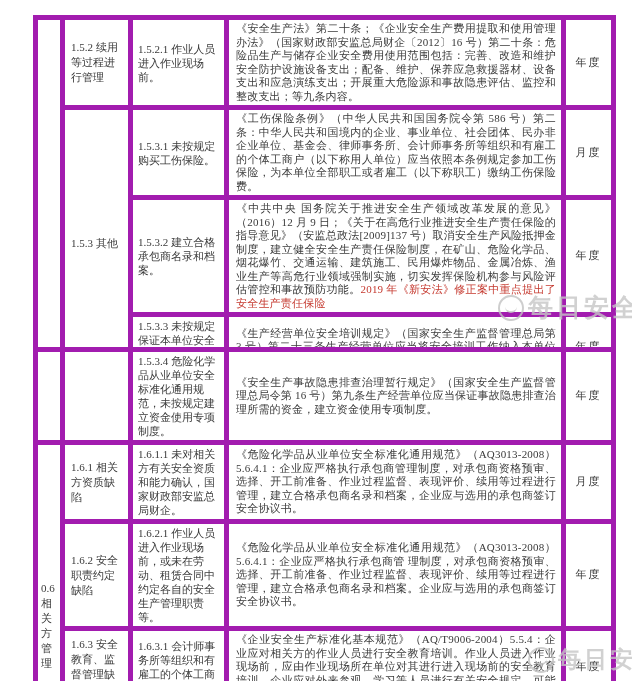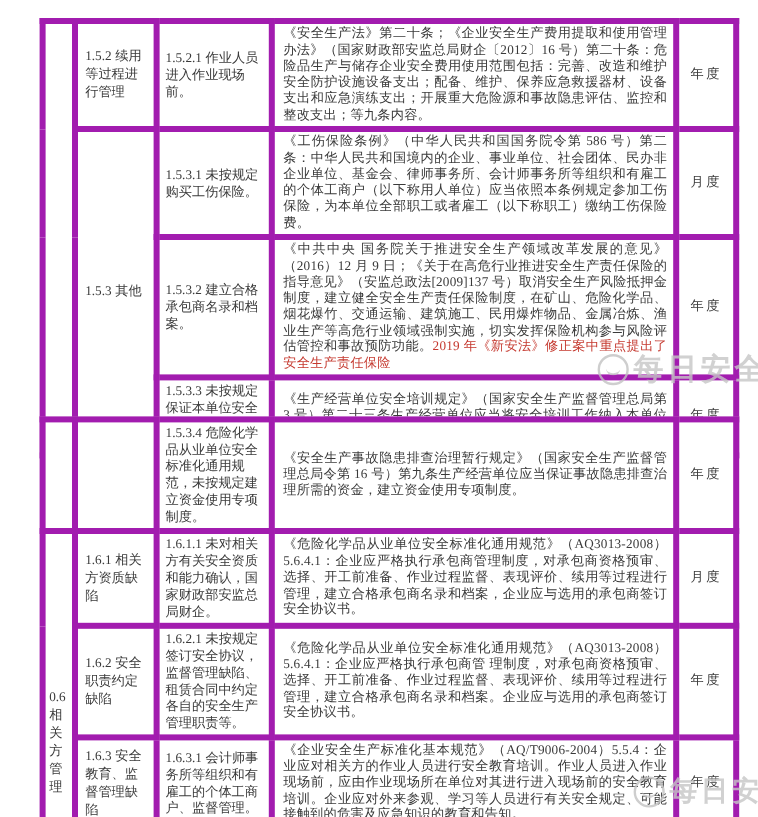--- a/index.html
+++ b/index.html
@@ -97,21 +97,21 @@
   </tr>
   <tr style="height:58px">
     <td class="group" rowspan="4"><b class="n">0.6</b><span>相关方管理</span></td>
     <td class="cat"><b class="n">1.6.1</b><span>相关方资质缺陷</span></td>
     <td class="item"><b class="n">1.6.1.1</b><span>未对相关方有关安全资质和能力确认，国家财政部安监总局财企。</span></td>
     <td class="basis"><span>《危险化学品从业单位安全标准化通用规范》（AQ3013-2008）5.6.4.1：企业应严格执行承包商管理制度，对承包商资格预审、选择、开工前准备、作业过程监督、表现评价、续用等过程进行管理，建立合格承包商名录和档案，企业应与选用的承包商签订安全协议书。</span></td>
     <td class="freq">月度</td>
   </tr>
   <tr style="height:63px">
     <td class="cat"><b class="n">1.6.2</b><span>安全职责约定缺陷</span></td>
-    <td class="item"><b class="n">1.6.2.1</b><span>未按规定签订安全协议，监督管理缺陷、租赁合同中约定各自的安全生产管理职责等。</span></td>
+    <td class="item"><b class="n">1.6.2.1</b><span>作业人员进入作业现场前，或未在劳动、租赁合同中约定各自的安全生产管理职责等。</span></td>
     <td class="basis"><span>《危险化学品从业单位安全标准化通用规范》（AQ3013-2008）5.6.4.1：企业应严格执行承包商管 理制度，对承包商资格预审、选择、开工前准备、作业过程监督、表现评价、续用等过程进行管理，建立合格承包商名录和档案。企业应与选用的承包商签订安全协议书。</span></td>
     <td class="freq">年度</td>
   </tr>
   <tr style="height:67px">
     <td class="cat"><b class="n">1.6.3</b><span>安全教育、监督管理缺陷</span></td>
     <td class="item"><b class="n">1.6.3.1</b><span>会计师事务所等组织和有雇工的个体工商户、监督管理。</span></td>
     <td class="basis"><span>《企业安全生产标准化基本规范》（AQ/T9006-2004）5.5.4：企业应对相关方的作业人员进行安全教育培训。作业人员进入作业现场前，应由作业现场所在单位对其进行进入现场前的安全教育培训。企业应对外来参观、学习等人员进行有关安全规定、可能接触到的危害及应急知识的教育和告知。</span></td>
     <td class="freq">年度</td>
   </tr>
   <tr style="height:78px">

